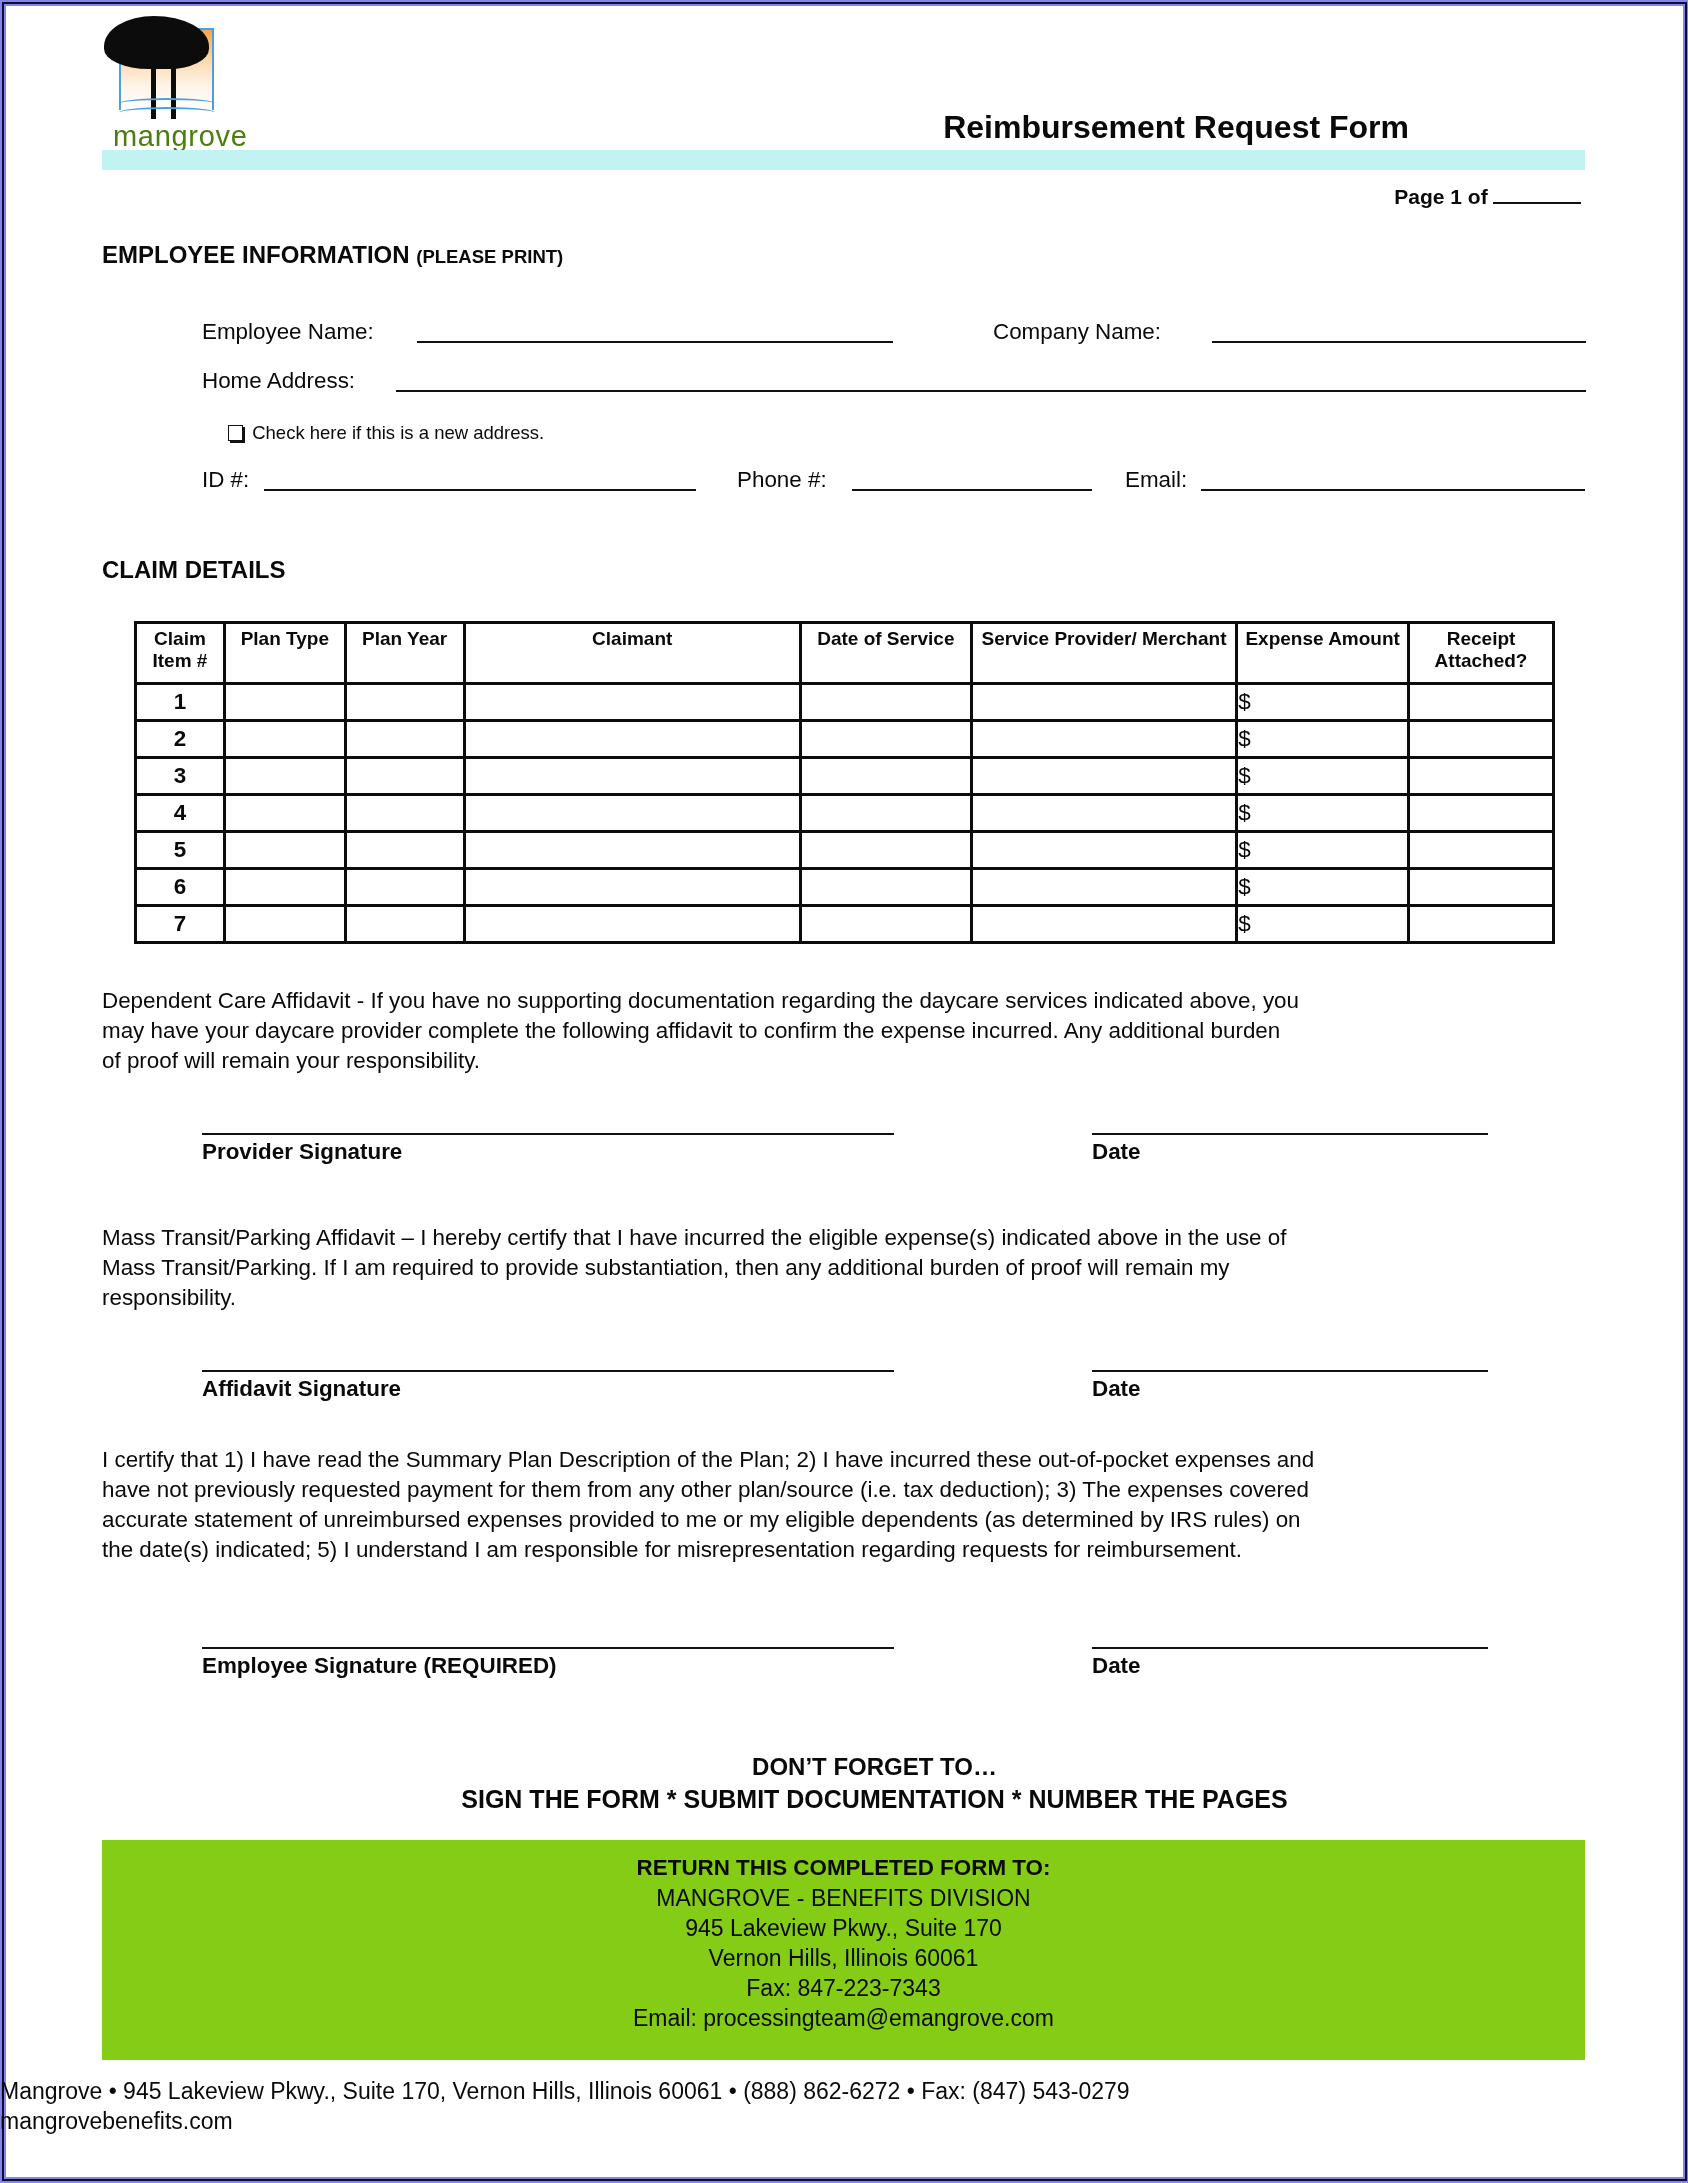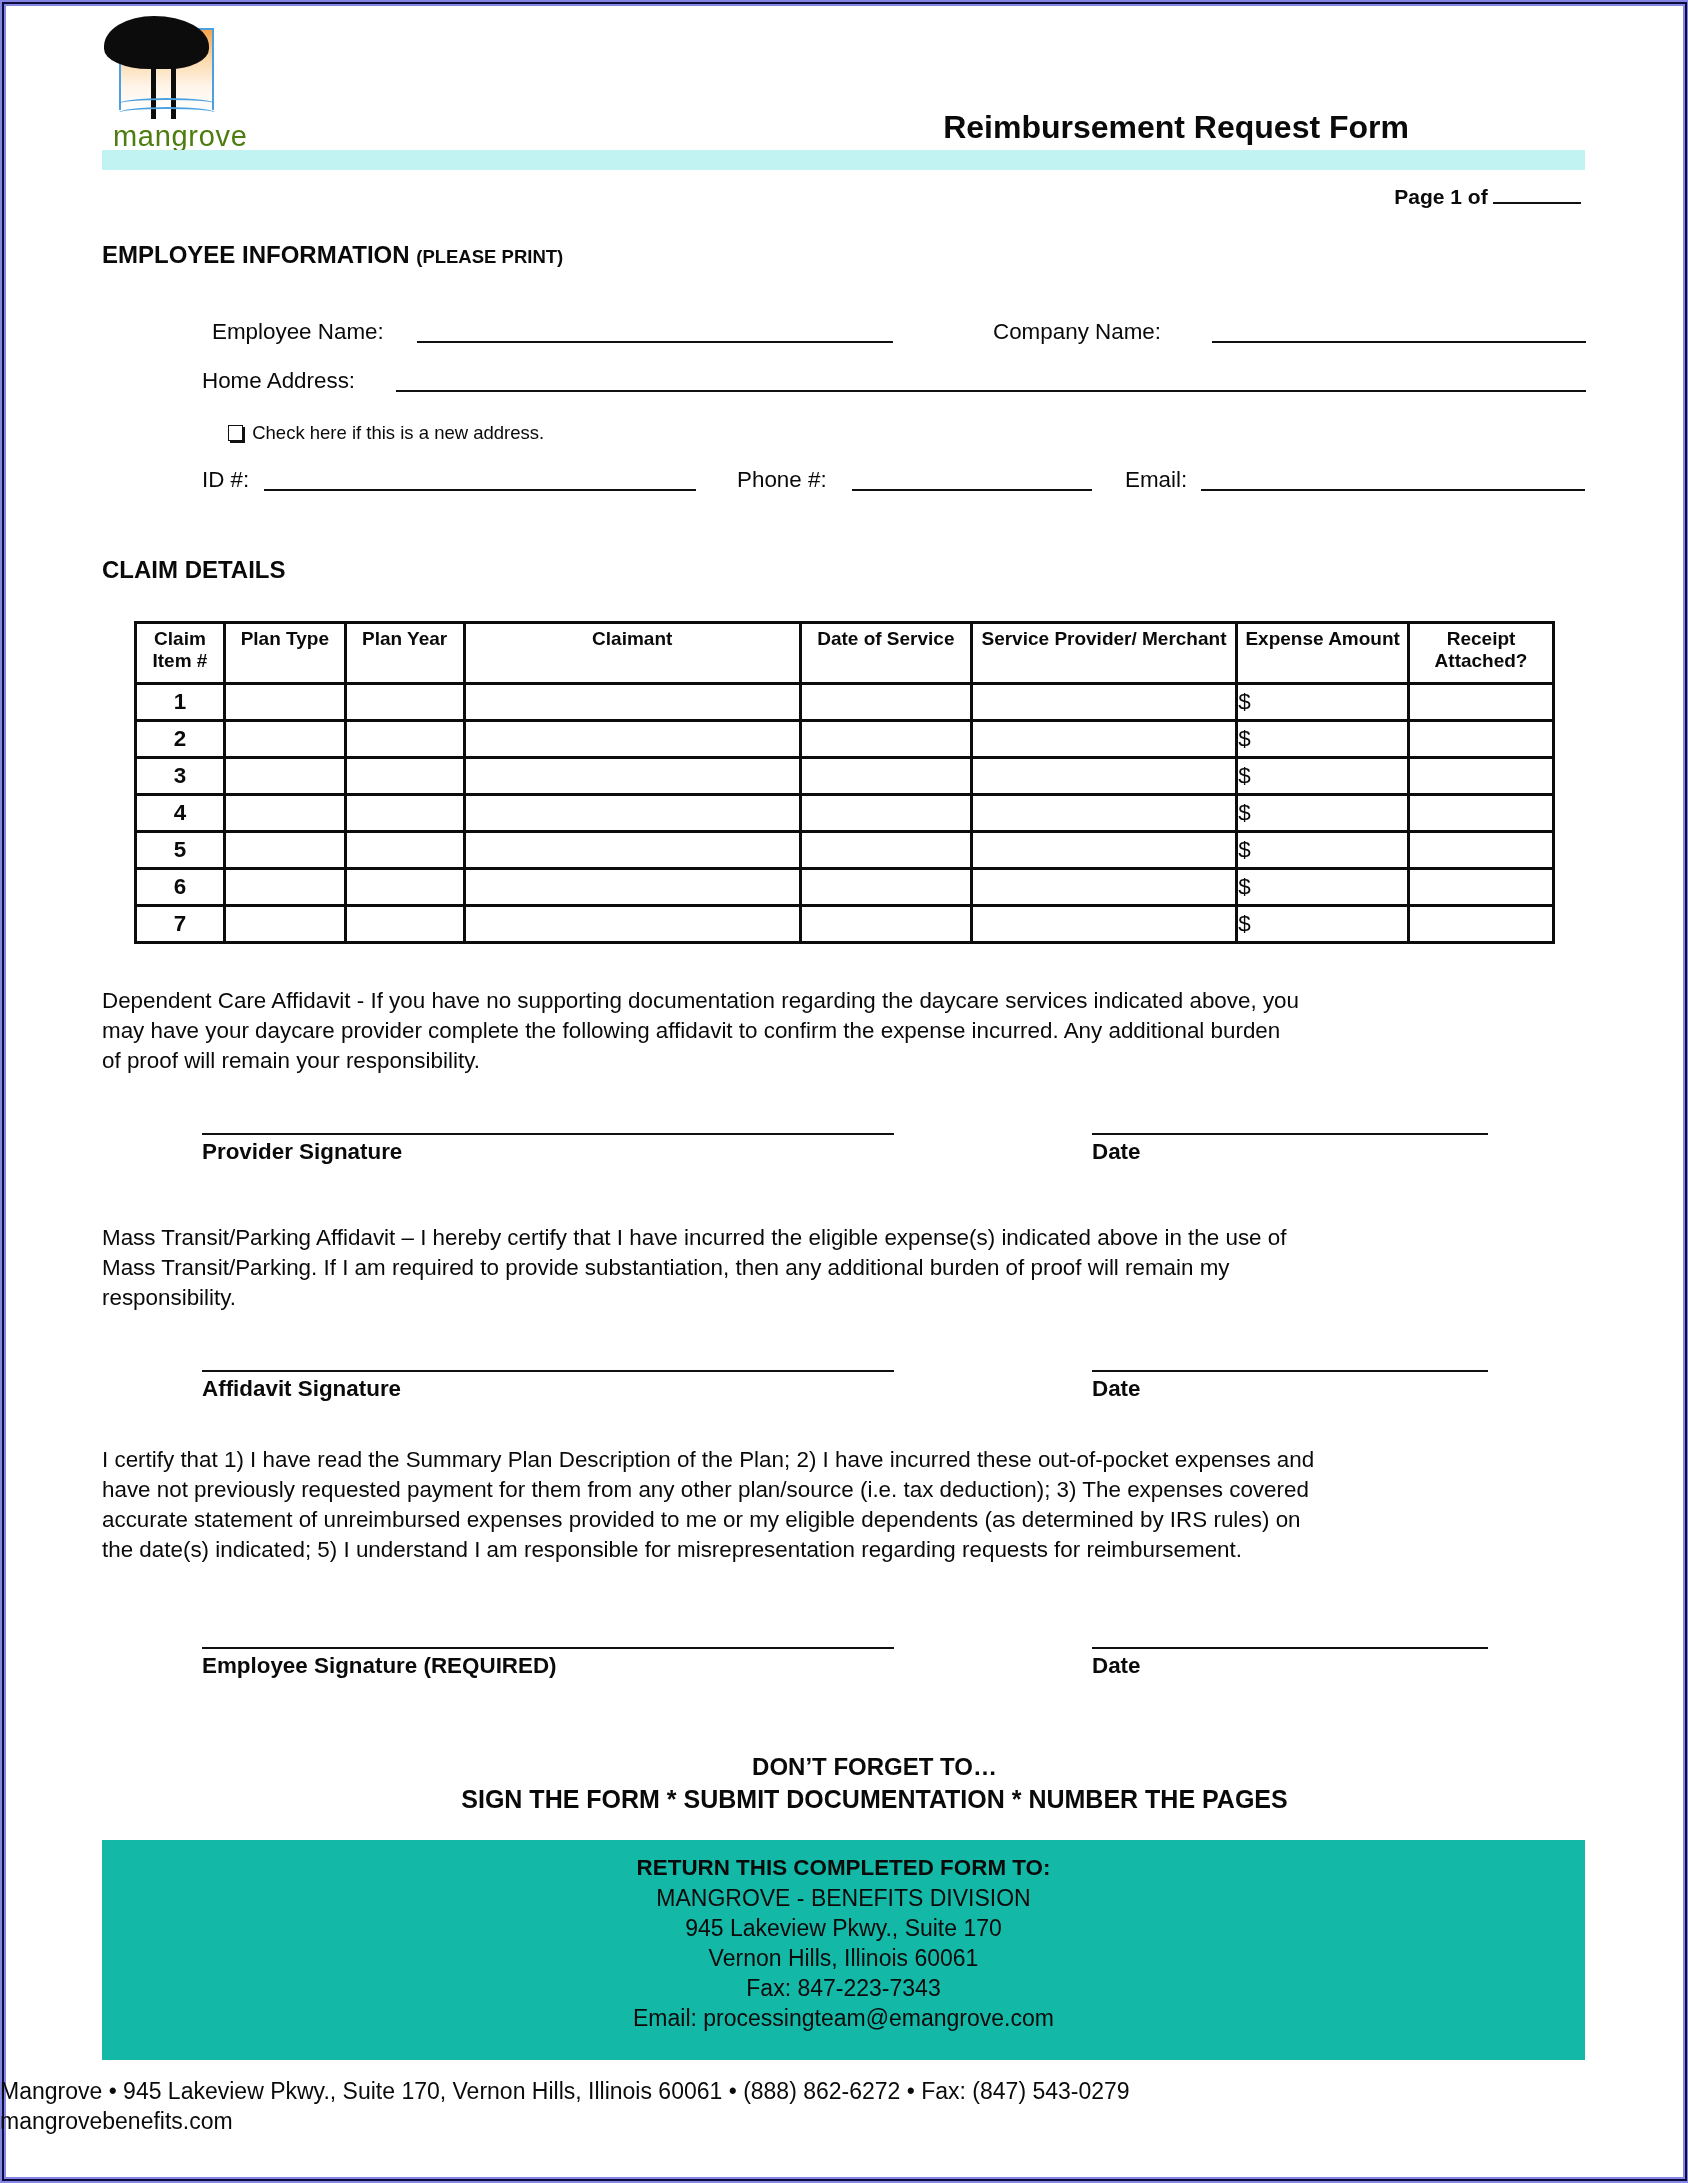--- a/index.html
+++ b/index.html
@@ -42,21 +42,21 @@
   table.claims th { font-size: 19px; font-weight: bold; vertical-align: top; text-align: center; height: 54px; line-height: 22.4px; padding-top: 4px; }
   table.claims td { height: 34px; font-size: 22.4px; }
   td.num { text-align: center; font-weight: bold; }
   td.amt { text-align: left; padding-left: 6.6px; }
 
   .para-bold { font-size: 22.4px; font-weight: normal; line-height: 30px; }
   .para { font-size: 22.4px; line-height: 30px; }
   .sig-label { font-size: 22.4px; font-weight: bold; }
 
   .reminder { left: 0; width: 1689px; text-align: center; font-weight: bold; margin-left: 30px; }
-  .return-box { left: 102px; top: 1840px; width: 1483px; height: 220px; background: #14b8a6; text-align: center; }
+  .return-box { left: 102px; top: 1840px; width: 1483px; height: 220px; background: #84cc16; text-align: center; }
   .return-box .head { font-size: 22.4px; font-weight: bold; margin-top: 13px; line-height: 30px; }
   .return-box .line { font-size: 23px; line-height: 30px; }
   .footer { left: 0; width: 1680px; font-size: 23px; line-height: 30px; top: 2076px; }
 </style>
 </head>
 <body>
 
 <div class="frame-outer"></div>
 <div class="frame-mid"></div>
 <div class="frame-inner"></div>
@@ -74,21 +74,21 @@
 <div class="abs title-bar"></div>
 <div class="abs page-of">
   <span>Page 1 of</span><span class="line"></span>
 </div>
 
 <div class="abs section-title" style="left:102px; top:241px;">
   <span>EMPLOYEE INFORMATION</span>
   <span class="sub">(PLEASE PRINT)</span>
 </div>
 
-<div class="abs field-row" style="left:202px; top:319px;margin-left:10px;">Employee Name:</div>
+<div class="abs field-row" style="left:202px; top:319px;">Employee Name:</div>
 <div class="uline" style="left:417px; top:341px; width:476px;"></div>
 
 <div class="abs field-row" style="left:993px; top:319px;">Company Name:</div>
 <div class="uline" style="left:1212px; top:341px; width:374px;"></div>
 
 <div class="abs field-row" style="left:202px; top:368px;">Home Address:</div>
 <div class="uline" style="left:396px; top:390px; width:1190px;"></div>
 
 <div class="abs checkbox-row" style="left:228px; top:422px;">
   <span class="checkbox"></span><span>Check here if this is a new address.</span>

